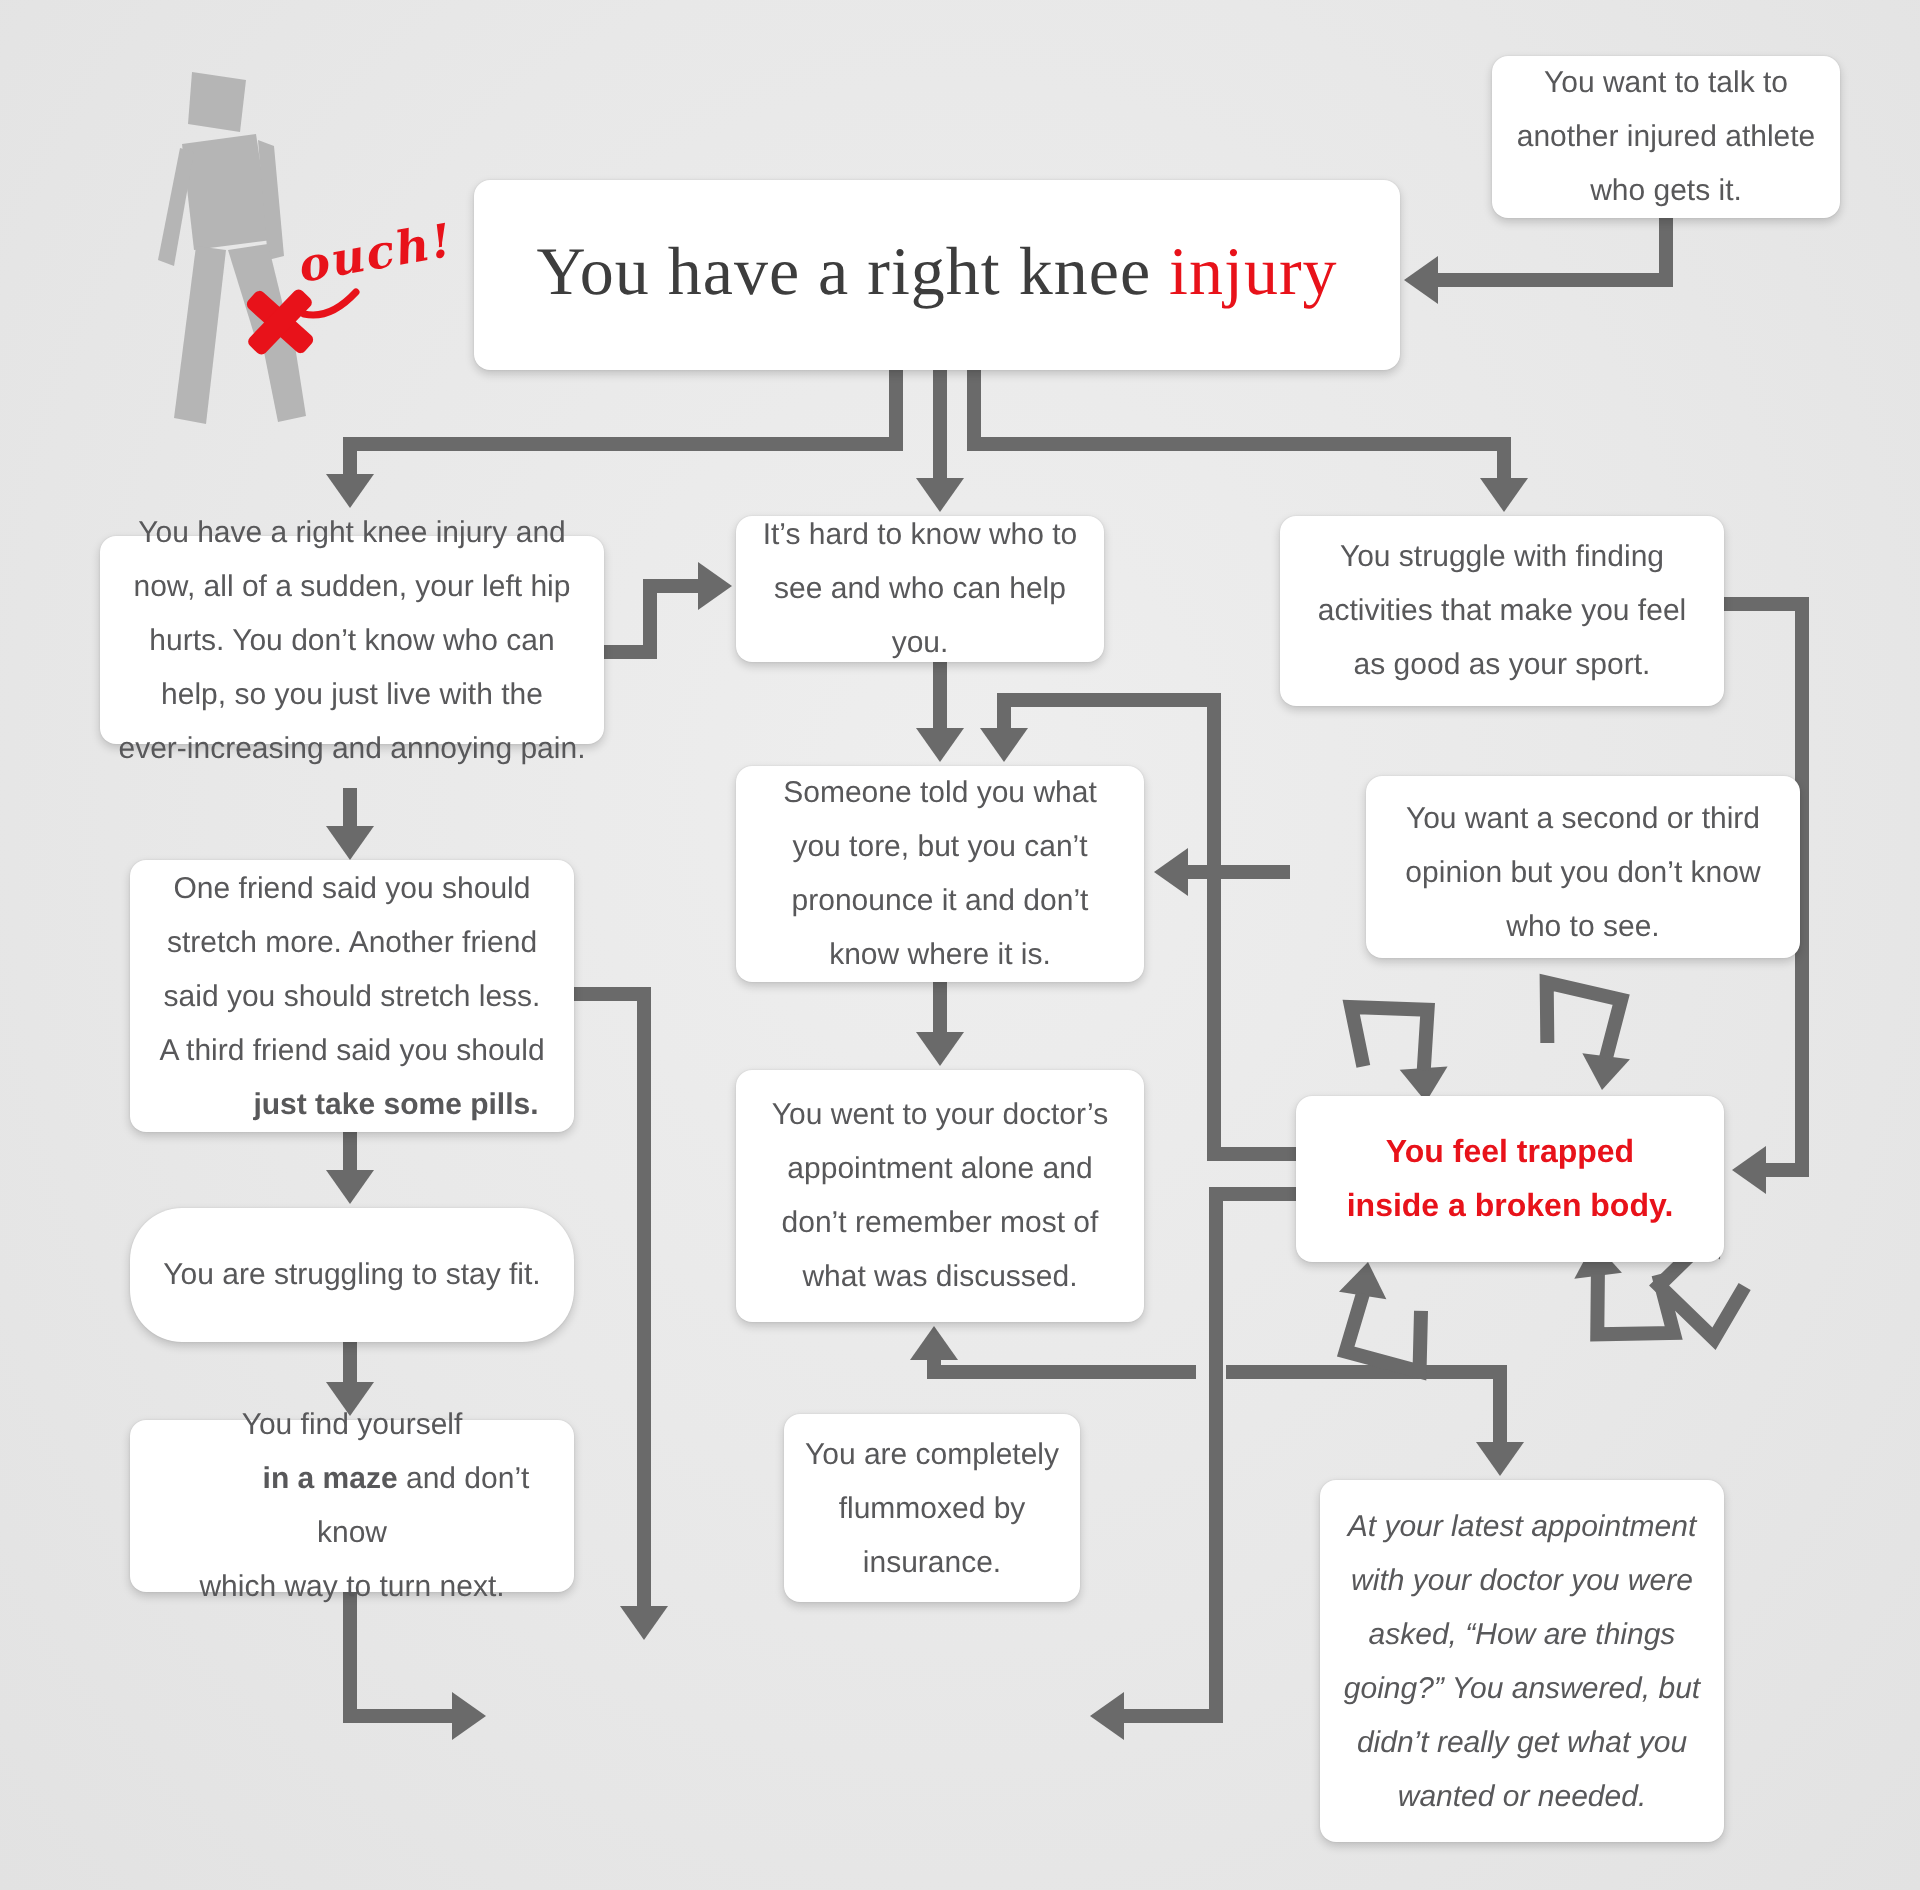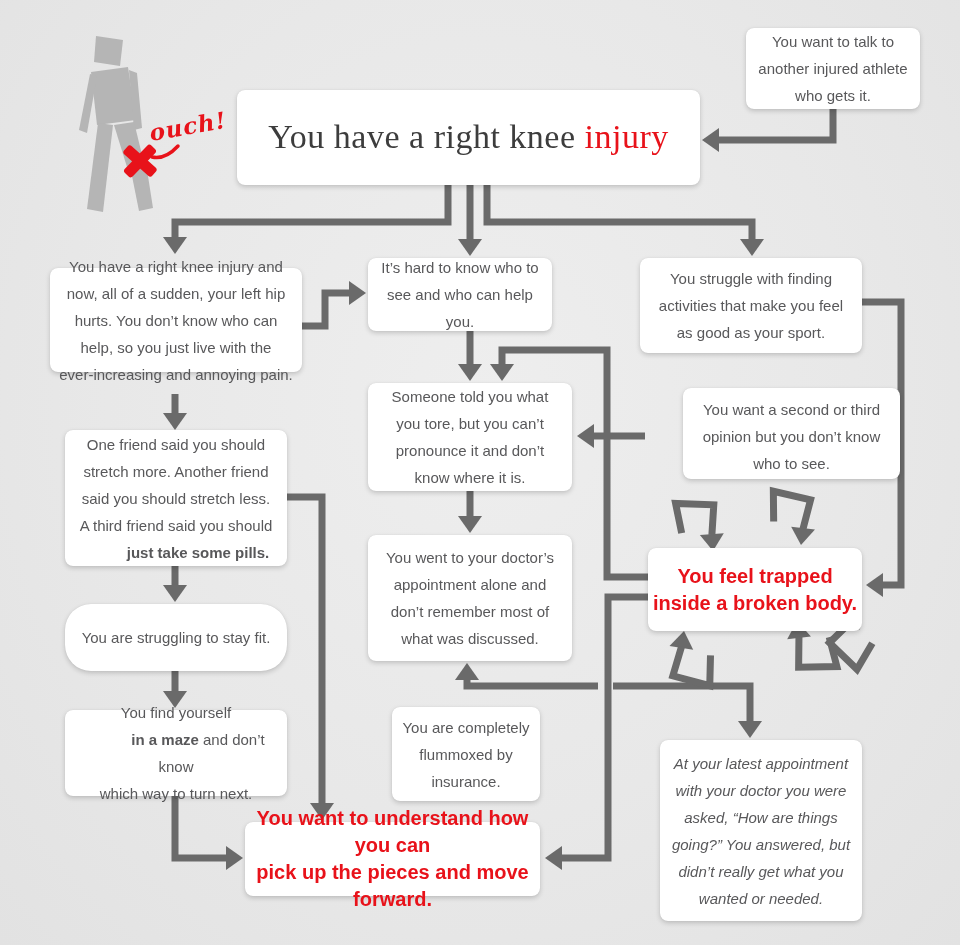--- a/index.html
+++ b/index.html
@@ -17,21 +17,21 @@
   .xmark rect{fill:var(--accent-red);}
   .swash{fill:none;stroke:var(--accent-red);stroke-width:3.5;stroke-linecap:round;}
   .ouch{fill:var(--accent-red);font-family:"DejaVu Serif","Liberation Serif",serif;
     font-style:italic;font-weight:bold;font-size:23px;letter-spacing:1px;}
   .node{position:absolute;z-index:2;background:var(--box);border-radius:8px;
     box-shadow:0 2px 5px rgba(0,0,0,0.18), 0 0 1px rgba(0,0,0,0.10);
     display:flex;align-items:center;justify-content:center;text-align:center;
     color:var(--text);font-size:15px;line-height:27px;padding:2px 4px;box-sizing:border-box;}
   .node span{white-space:pre-line;}
   .node .bold{font-weight:bold;margin-left:44px;}
-  .node.red-node{color:var(--accent-red);font-weight:bold;font-size:20px;}
+  .node.red-node{color:var(--accent-red);font-weight:bold;font-size:16px;}
   .title-box{font-family:"Liberation Serif","DejaVu Serif",serif;font-size:34px;
     color:var(--title-ink);line-height:1.2;letter-spacing:0.5px;}
   .title-box .hl{color:var(--accent-red);}
 </style>
 </head>
 <body>
 
 <div class="stage">
 
   <svg class="layer" width="960" height="945" viewBox="0 0 960 945">
@@ -225,18 +225,14 @@
 
   <div class="node" style="left:660px;top:740px;width:202px;height:181px;font-style:italic;">
     <span>At your latest appointment
 with your doctor you were
 asked, “How are things
 going?” You answered, but
 didn’t really get what you
 wanted or needed.</span>
   </div>
 
-  <div class="node red-node" style="left:245px;top:822px;width:295px;height:74px;">
-    <span>You want to understand how you can
-pick up the pieces and move forward.</span>
-  </div>
 
 </div>
 
 </body></html>

